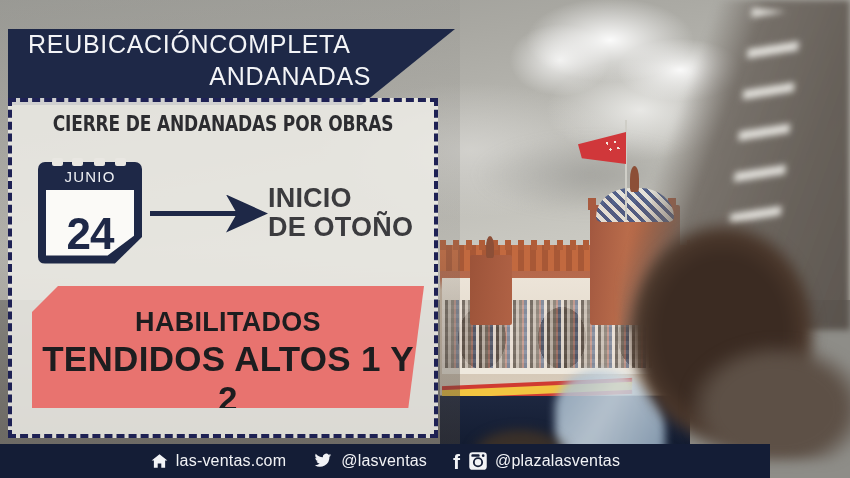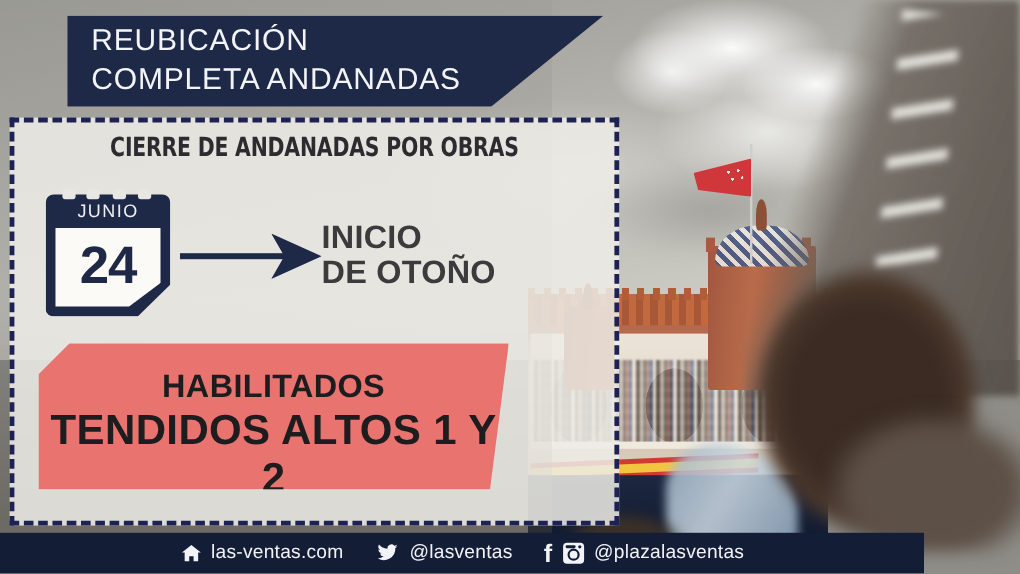--- a/index.html
+++ b/index.html
@@ -145,35 +145,34 @@
     background:radial-gradient(ellipse 60px 30px at 50% 70%, #3a3029 0 60%, rgba(58,48,41,0) 85%);
     filter:blur(5px);
   }
   .left-haze {
     position:absolute; left:0; top:0; width:460px; height:455px;
     background:linear-gradient(180deg, rgba(152,151,146,.25), rgba(120,118,112,.18) 55%, rgba(70,64,58,.45) 95%);
   }
 
   
   .banner {
-    position:absolute; left:8px; top:13px; width:447px; height:76px;
+    position:absolute; left:8px; top:29px; width:447px; height:76px;
     background:#1e2847;
     clip-path:polygon(0 0, 100% 0, 100% 0, 79% 100%, 0 100%);
-    display:flex; flex-direction:column; justify-content:center;
+    display:flex; flex-direction:row; justify-content:center;
     padding-left:20px;
-    margin-left:48px;
   }
   .banner-line {
     color:#f3f4f7; font-size:25px; letter-spacing:.7px; line-height:1.27;
     font-weight:400;
   }
 
   
   .panel {
-    position:absolute; left:8px; top:98px; width:508px; height:340px;
+    position:absolute; left:8px; top:98px; width:430px; height:340px;
     background:rgba(238,236,231,.86);
     border:4px dashed #1e2154;
   }
   .panel-title {
     margin-top:9px; text-align:center;
     color:#2c2c30;
     font-family:"Liberation Sans Narrow","DejaVu Sans Condensed","Liberation Sans",sans-serif;
     font-weight:bold; font-size:22px; letter-spacing:-.2px;
     transform:scaleX(.86); transform-origin:center;
   }
@@ -195,21 +194,21 @@
   }
   .cal-notch.n1{ left:14px; } .cal-notch.n2{ left:34px; } .cal-notch.n3{ left:56px; } .cal-notch.n4{ left:77px; }
   .cal-month {
     position:absolute; left:0; right:0; top:6px; text-align:center;
     color:#eef0f4; font-size:15px; letter-spacing:1.2px;
   }
   .cal-sheet {
     position:absolute; left:8px; right:8px; top:28px; bottom:8px;
     background:#fbfaf7;
     clip-path:polygon(0 0, 100% 0, 100% 70%, 70% 100%, 0 100%);
-    display:flex; align-items:center; justify-content:center;
+    display:flex; align-items:flex-end; justify-content:center;
   }
   .cal-day {
     color:#1e2847; font-size:44px; font-weight:bold; letter-spacing:-1px;
     line-height:1; margin-top:-2px;
   }
 
   .arrow { position:relative; width:118px; height:40px; margin-left:8px; flex:0 0 auto; }
   .arrow-shaft { position:absolute; left:0; top:18px; width:92px; height:5px; background:#1e2847; }
   .arrow-head {
     position:absolute; left:76px; top:2px; width:42px; height:38px;

